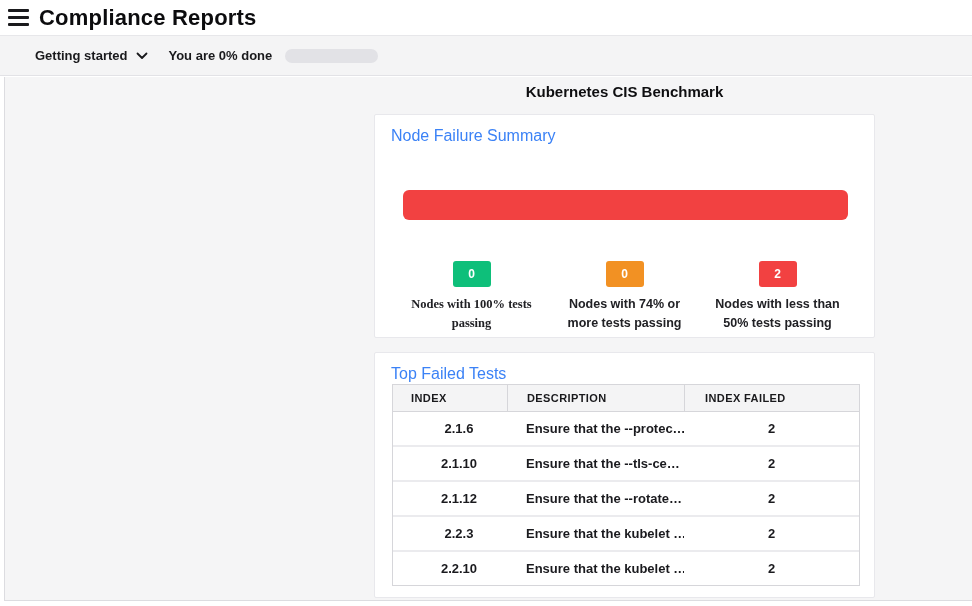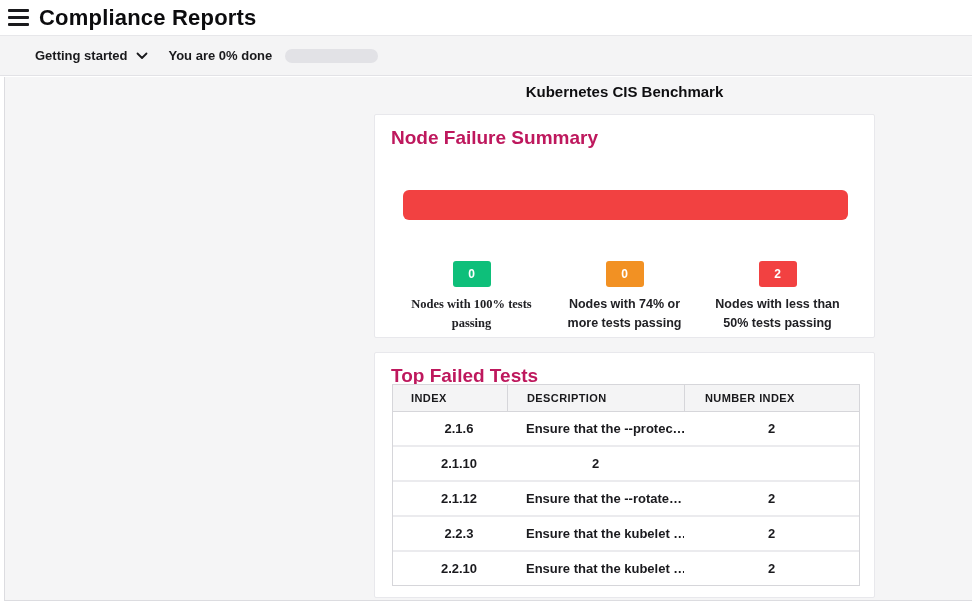--- a/index.html
+++ b/index.html
@@ -64,21 +64,21 @@
   }
 
   .card {
     position: absolute; left: 0; width: 501px;
     background: #ffffff; border: 1px solid #e8e8ec; border-radius: 2px;
   }
   .card-summary { top: 37px; height: 224px; }
   .card-table   { top: 275px; height: 246px; }
   .card-title {
     position: absolute; left: 16px; top: 12px;
-    font-size: 19px; font-weight: 700; color: #be185d;
+    font-size: 16px; font-weight: 400; color: #3b82f6;
   }
 
   
   .bar-chart {
     position: absolute; left: 28px; right: 26px; top: 75px; height: 30px;
   }
   .bar-segment { height: 100%; border-radius: 6px; background: #f24141; }
 
   
   .stats-row {
@@ -184,31 +184,32 @@
   </div>
 </div>
       </section>
 
       <section class="card card-table">
         <h3 class="card-title">Top Failed Tests</h3>
         <div class="ftable">
           <div class="thead">
             <div class="th th-index">INDEX</div>
             <div class="th th-desc">DESCRIPTION</div>
-            <div class="th th-num">NUMBER INDEX</div>
+            <div class="th th-num">INDEX FAILED</div>
           </div>
           <div class="tbody" id="table-body">
   <div class="tr">
     <div class="td td-index">2.1.6</div>
     <div class="td td-desc">Ensure that the --protec…</div>
     <div class="td td-num">2</div>
   </div>
 
   <div class="tr">
     <div class="td td-index">2.1.10</div>
+    <div class="td td-desc">Ensure that the --tls-ce…</div>
     <div class="td td-num">2</div>
   </div>
 
   <div class="tr">
     <div class="td td-index">2.1.12</div>
     <div class="td td-desc">Ensure that the --rotate…</div>
     <div class="td td-num">2</div>
   </div>
 
   <div class="tr">

